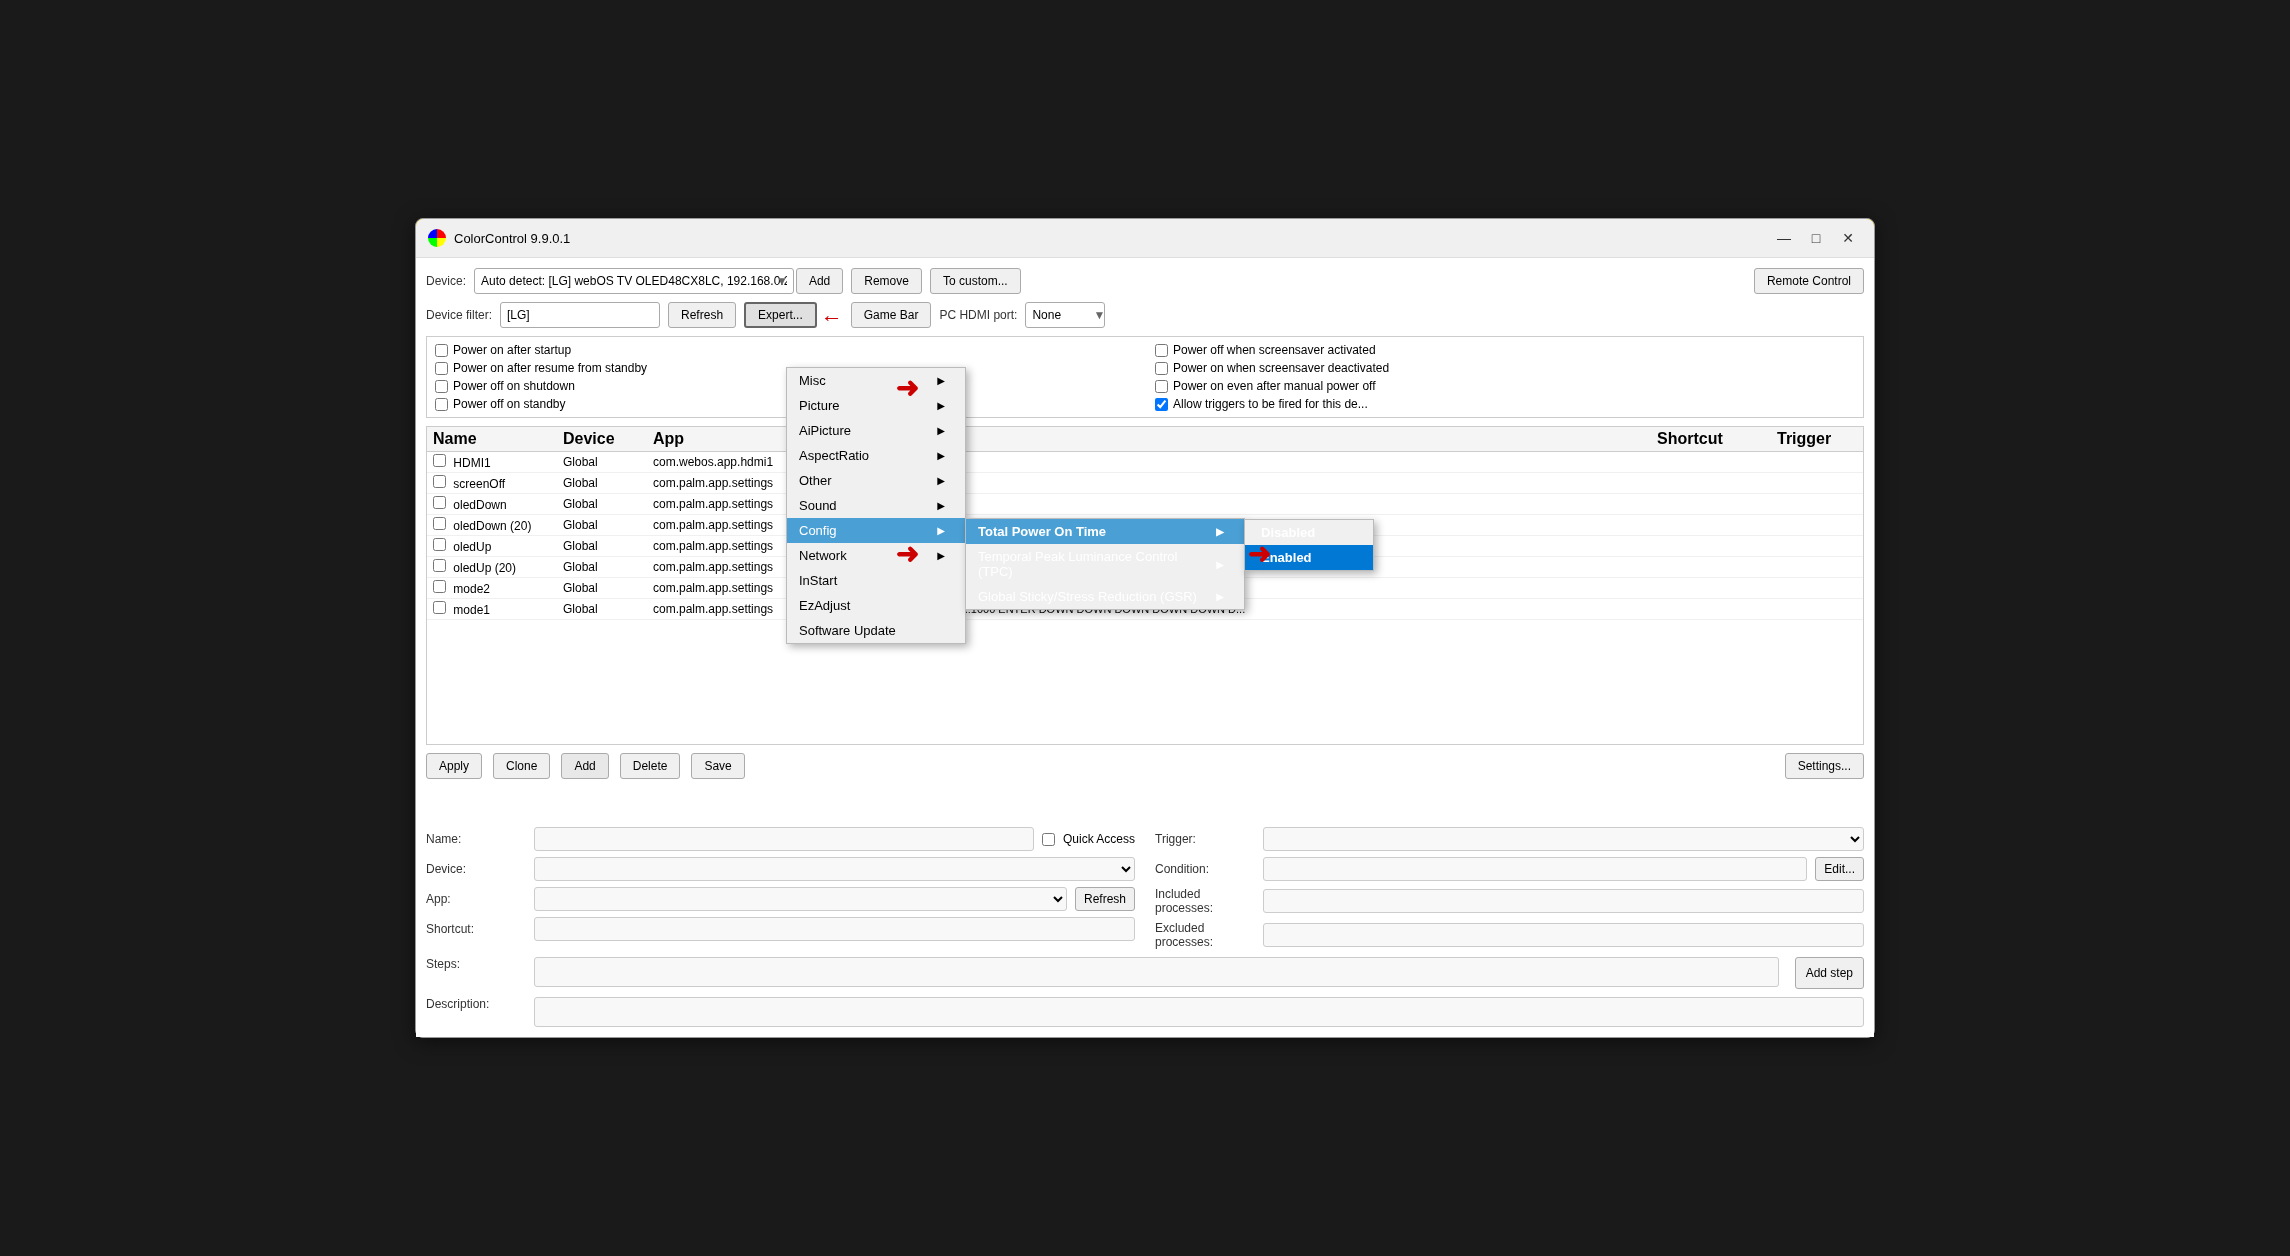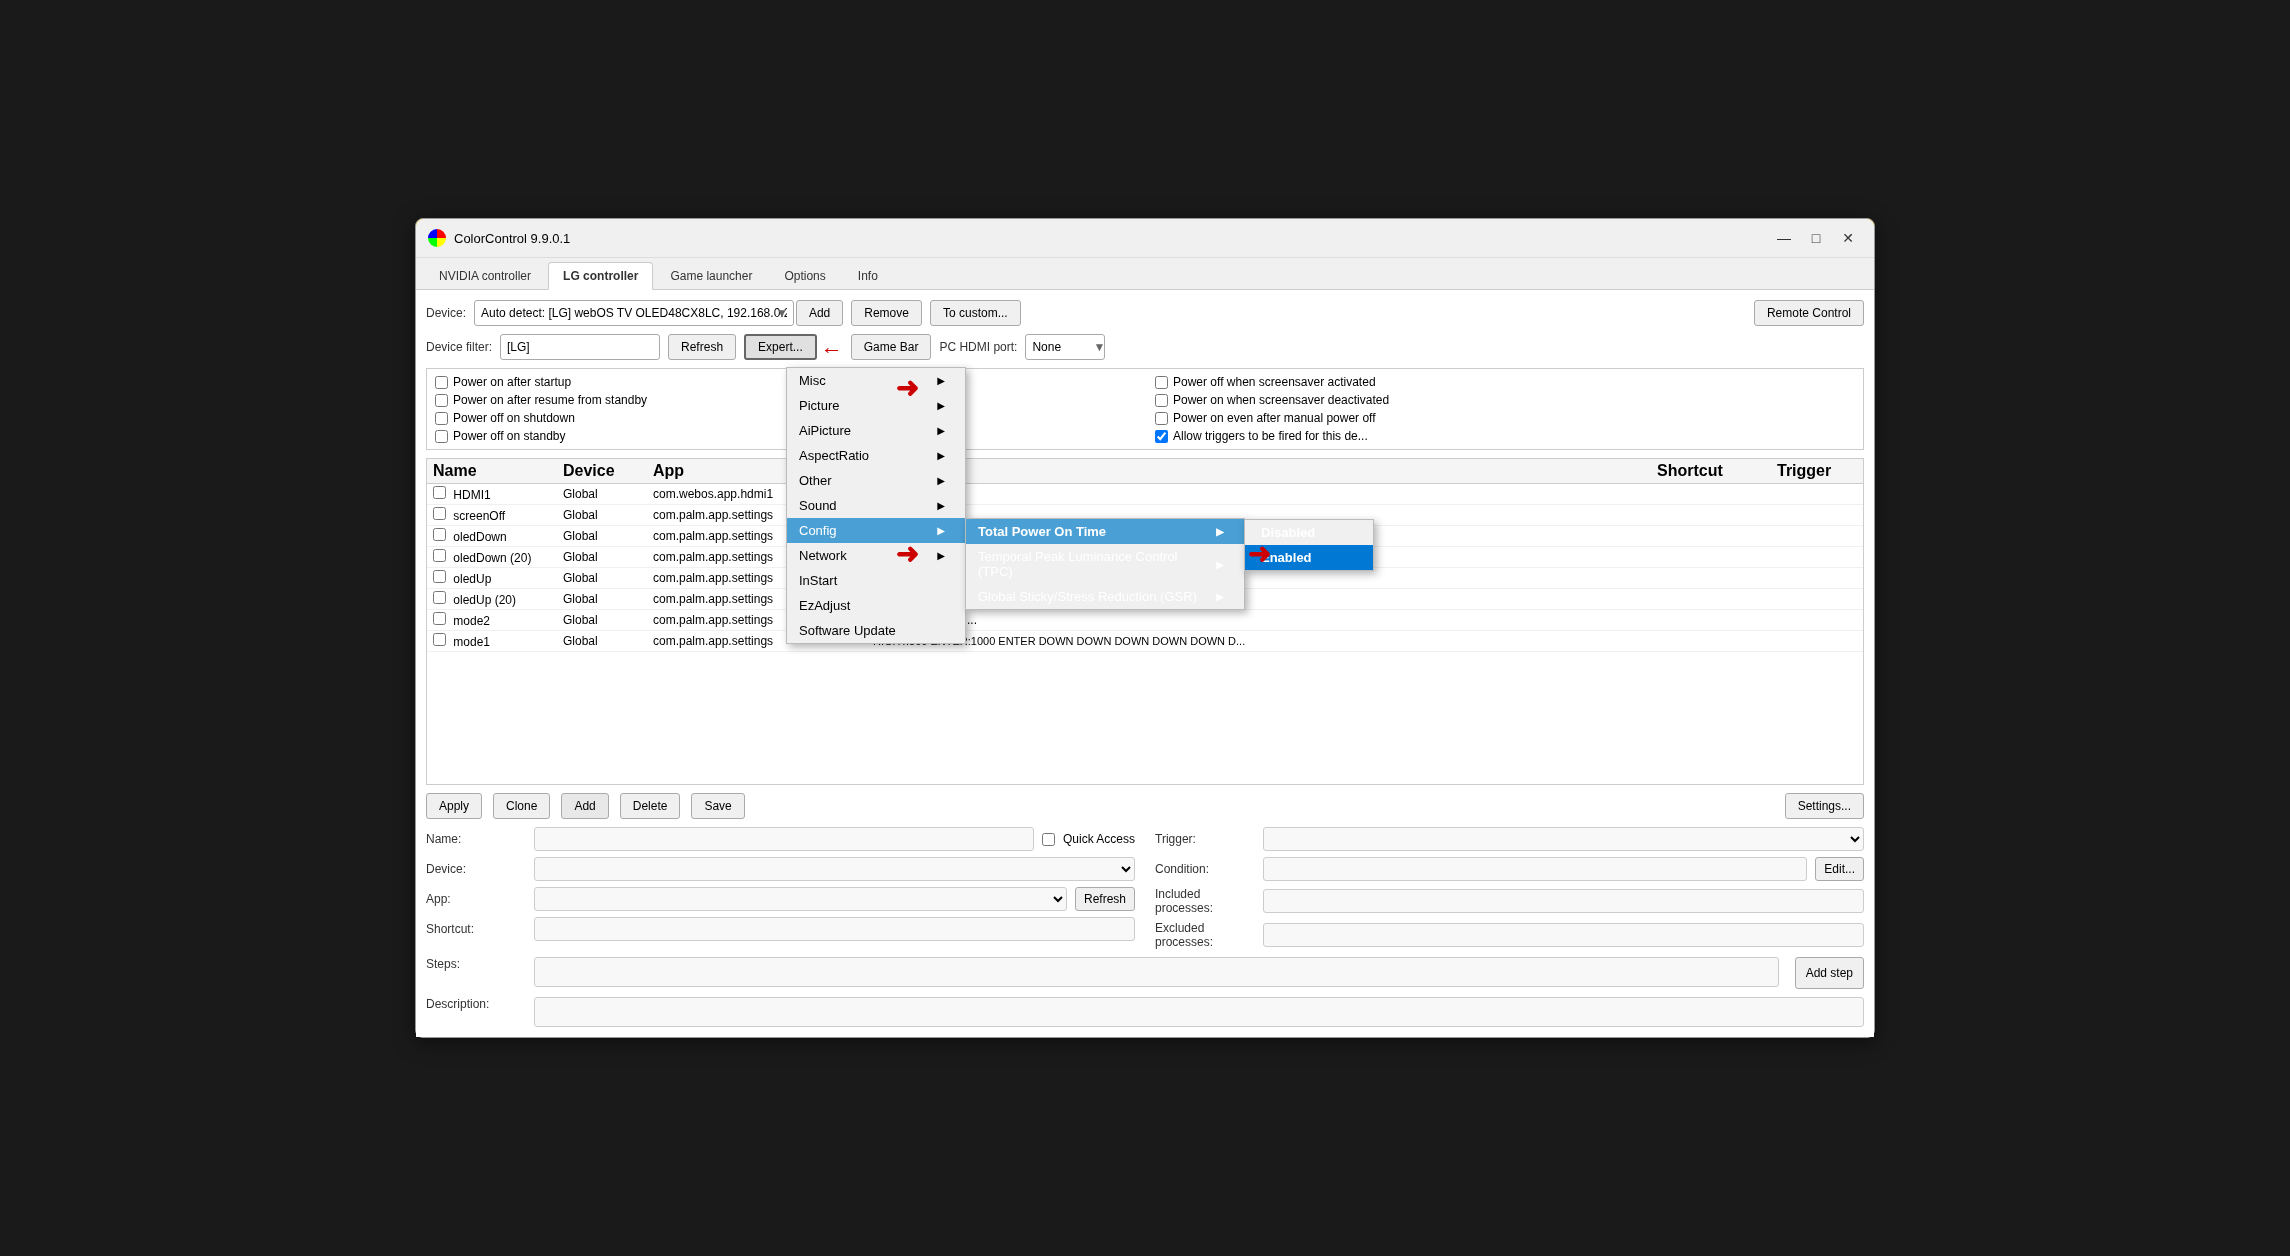--- a/index.html
+++ b/index.html
@@ -197,20 +197,21 @@
       gap: 11px;
     }
     .bottom-toolbar .settings-btn {
       margin-left: auto;
     }
     .form-section {
       display: grid;
       grid-template-columns: 1fr 1fr;
       gap: 8px 20px;
       font-size: 12px;
+      margin-top: 40px;
     }
     .form-row {
       display: flex;
       align-items: center;
       gap: 8px;
     }
     .form-label {
       width: 100px;
       text-align: left;
       font-size: 12px;
@@ -335,27 +336,20 @@
       <div class="app-icon"></div>
       <span class="title-text">ColorControl 9.9.0.1</span>
     </div>
     <div class="window-controls">
       <button class="win-btn">—</button>
       <button class="win-btn">□</button>
       <button class="win-btn close">✕</button>
     </div>
   </div>
 
-  <div class="tabs-bar">
-    <div class="tab">NVIDIA controller</div>
-    <div class="tab active">LG controller</div>
-    <div class="tab">Game launcher</div>
-    <div class="tab">Options</div>
-    <div class="tab">Info</div>
-  </div>
 
   <div class="content-area">
 
     <div class="toolbar-row">
       <span class="label-text">Device:</span>
       <input class="input-field device-select" type="text" value="Auto detect: [LG] webOS TV OLED48CX8LC, 192.168.0.2" style="">
       <span style="font-size:12px; color:#666; margin-left:-26px;">▼</span>
       <button class="btn">Add</button>
       <button class="btn">Remove</button>
       <button class="btn">To custom...</button>

